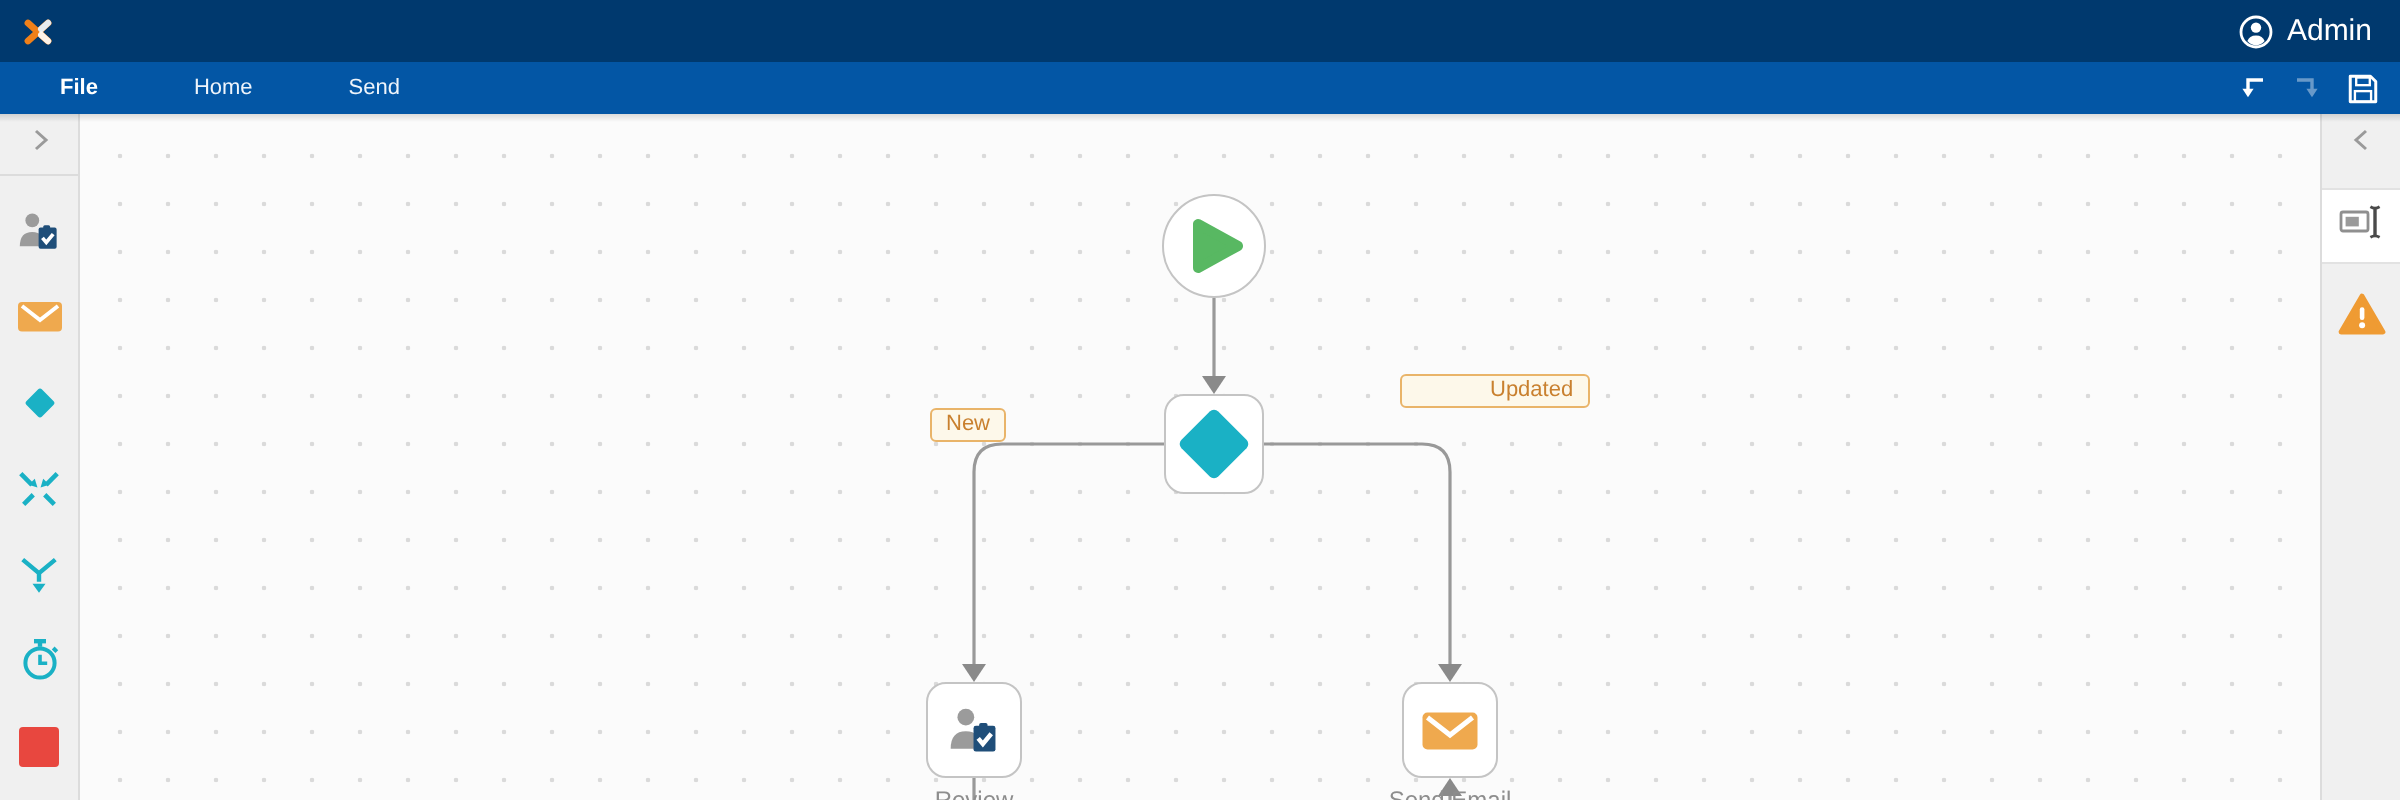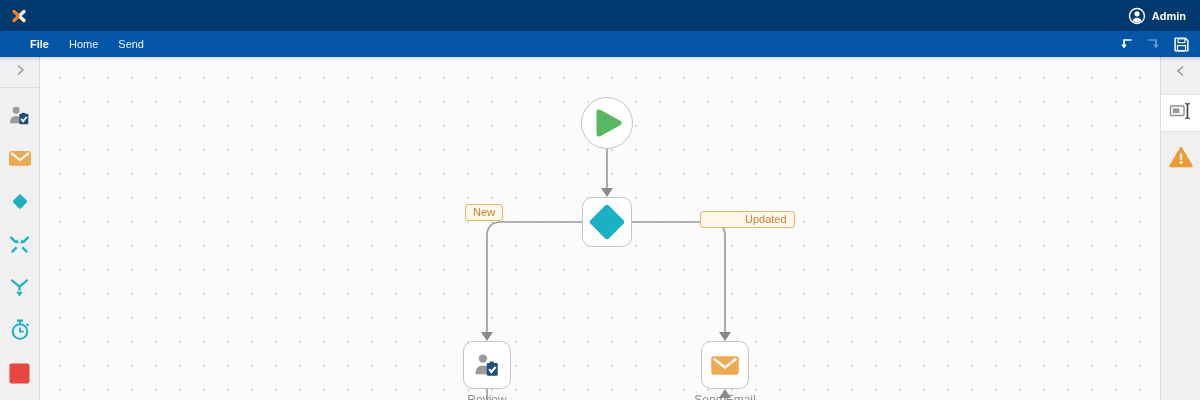--- a/index.html
+++ b/index.html
@@ -14,30 +14,30 @@
   .logo { margin-left: 10px; width: 18px; height: 18px; display: flex; align-items: center; justify-content: center; }
   .tab {
     position: absolute; left: 535px; top: 2px; height: 29px; width: 158px;
     background: #1161ae; display: flex; align-items: center; padding: 0 10px;
   }
   .tab-icon { width: 16px; height: 16px; margin-right: 8px; flex: none; }
   .tab-title { color: #ffffff; font-size: 12px; font-weight: 700; letter-spacing: .2px; flex: 1; white-space: nowrap; }
   .tab-close { margin-left: 8px; width: 14px; height: 14px; cursor: pointer; }
   .userbox { position: absolute; right: 14px; top: 0; height: 31px; display: flex; align-items: center; gap: 6px; }
   .userbox .avatar { width: 18px; height: 18px; }
-  .user-name { color: #ffffff; font-size: 11px; font-weight: 700; }
+  .user-name { color: #ffffff; font-size: 15px; font-weight: 400; }
 
   
   .menubar {
     position: absolute; left: 0; top: 31px; width: 1200px; height: 26px;
     background: #0356a5; display: flex; align-items: center; z-index: 19;
   }
   .menu-item { color: #eef4fb; font-size: 11px; cursor: pointer; }
   .menu-item.first { margin-left: 30px; font-weight: 700; color: #ffffff; }
-  .menu-item.mid { margin-left: 20px; }
+  .menu-item.mid { margin-left: 48px; }
   .menubar-tools { position: absolute; right: 10px; top: 0; height: 26px; display: flex; align-items: center; gap: 11px; }
   .tool-btn { width: 17px; height: 17px; cursor: pointer; display: flex; align-items: center; justify-content: center; }
   .tool-btn.disabled { opacity: 0.4; cursor: default; }
 
   
   .main { position: absolute; left: 0; top: 57px; width: 1200px; height: 343px; display: flex; }
   .top-shade { position: absolute; left: 0; top: 57px; width: 1200px; height: 4px;
     background: linear-gradient(rgba(0,0,0,0.13), rgba(0,0,0,0)); z-index: 10; pointer-events: none; }
 
   
@@ -69,21 +69,21 @@
   .node.task { width: 48px; height: 48px; }
   .node.review { left: 423px; top: 284px; }
   .node.sendemail { left: 661px; top: 284px; }
   .diamond { width: 26px; height: 26px; background: #1ab1c5; transform: rotate(45deg); border-radius: 3px; }
 
   .branch-label {
     position: absolute; font-size: 11px; color: #c9802f; background: #fdf8ea;
     border: 1px solid #e9b469; border-radius: 3px; padding: 1px 7px 2px; z-index: 4; cursor: pointer;
   }
   .branch-label.new { left: 425px; top: 147px; }
-  .branch-label.updated { left: 660px; top: 154px; padding-left: 44px; }
+  .branch-label.updated { left: 660px; top: 130px; padding-left: 44px; }
 
   .node-label { position: absolute; width: 120px; text-align: center; font-size: 12px; color: #8d8d8d; }
   .node-label.review { left: 387px; top: 336px; }
   .node-label.sendemail { left: 625px; top: 336px; }
 
   
   .rightpanel {
     width: 40px; height: 100%; background: #f0f0f0; border-left: 1px solid #dcdcdc;
     display: flex; flex-direction: column; align-items: center; flex: none;
   }

